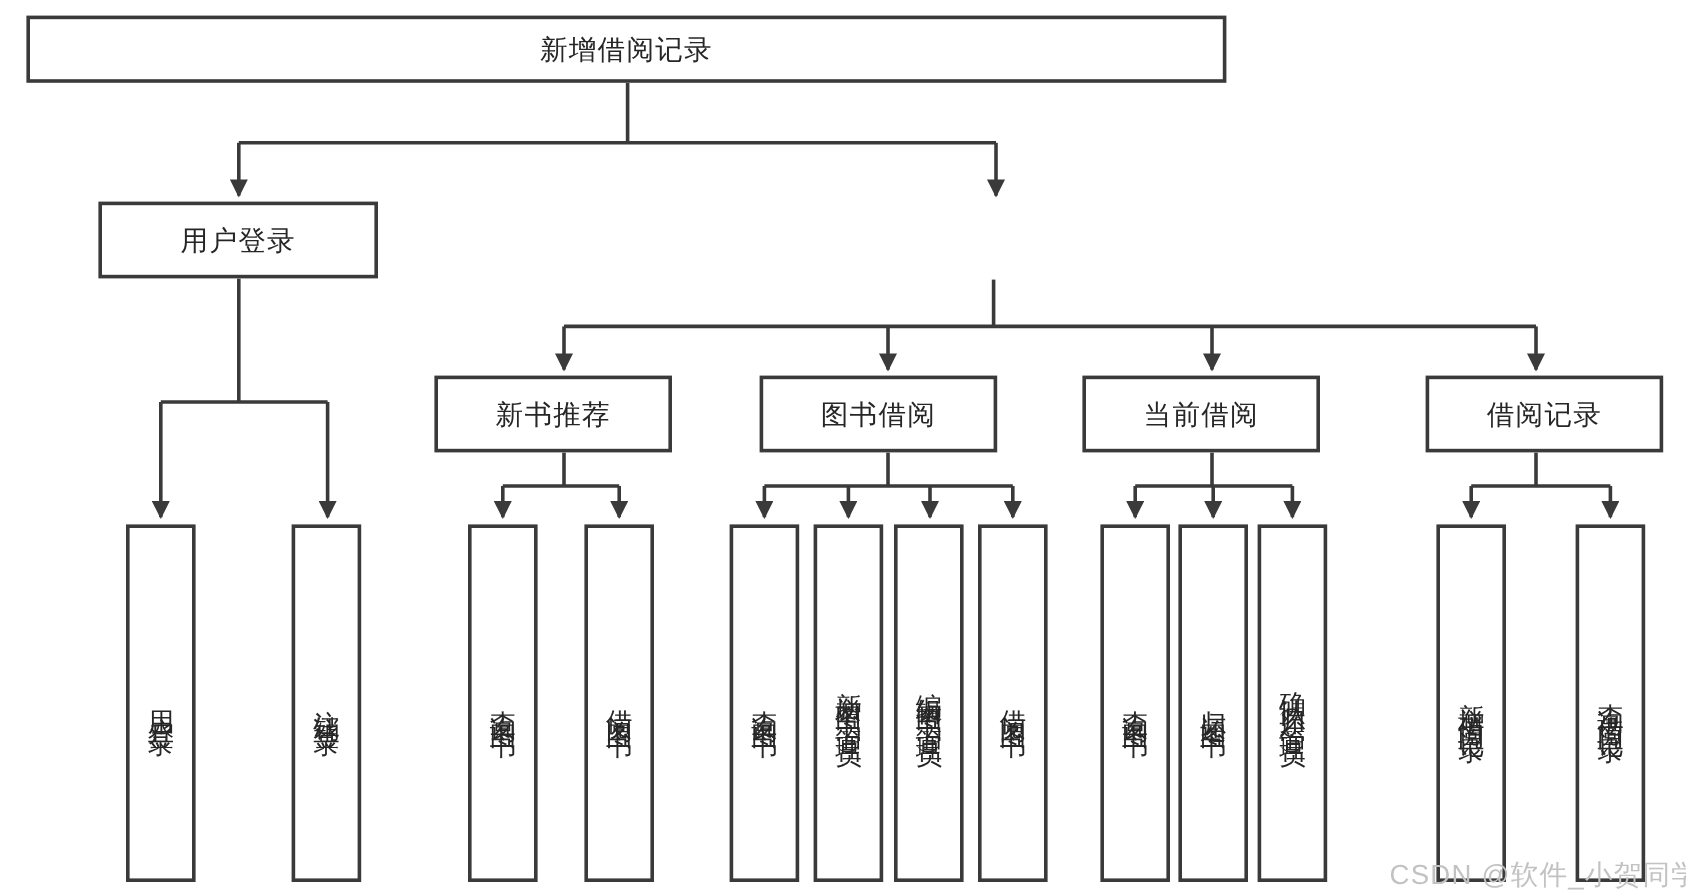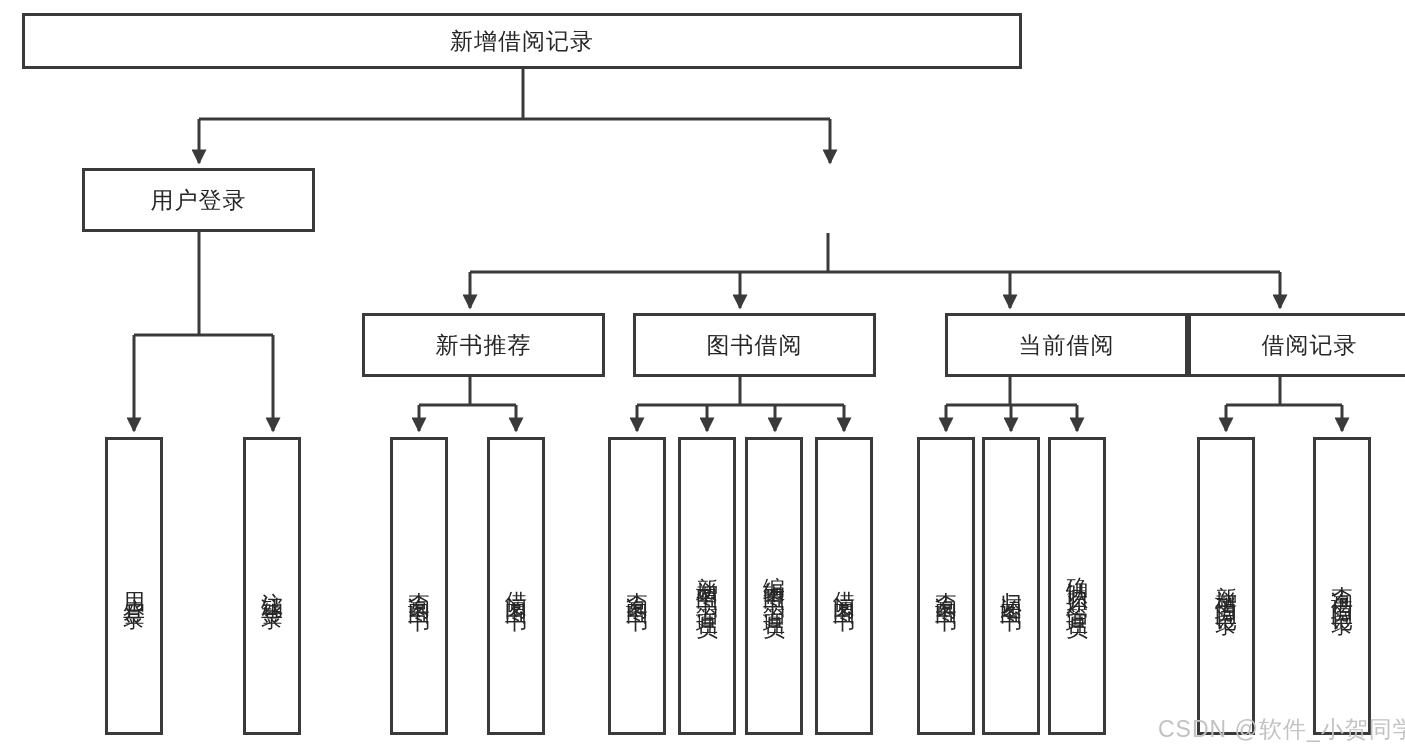--- a/index.html
+++ b/index.html
@@ -24,24 +24,24 @@
     background: #ffffff;
     display: flex;
     align-items: center;
     justify-content: center;
     font-size: 23px;
     letter-spacing: 1px;
   }
   .node.root  { left: 22px;   top: 13px;  width: 1000px; height: 56px; }
   .node.lvl2a { left: 82px;   top: 168px; width: 233px;  height: 64px; }
   .node.lvl2b { left: 712px;  top: 168px; width: 233px;  height: 65px; }
-  .node.lvl3  { top: 313px; height: 64px; width: 243px; }
+  .node.lvl3  { top: 313px; height: 64px; width: 198px; }
   .node.g0 { left: 362px; }
   .node.g1 { left: 633px; text-align: right; }
-  .node.g2 { left: 945px; }
+  .node.g2 { left: 902px; }
   .node.g3 { left: 1188px; }
   .leaf {
     position: absolute;
     box-sizing: border-box;
     border: 3px solid #3a3a3a;
     background: #ffffff;
     width: 58px;
     height: 298px;
     top: 437px;
     display: flex;

